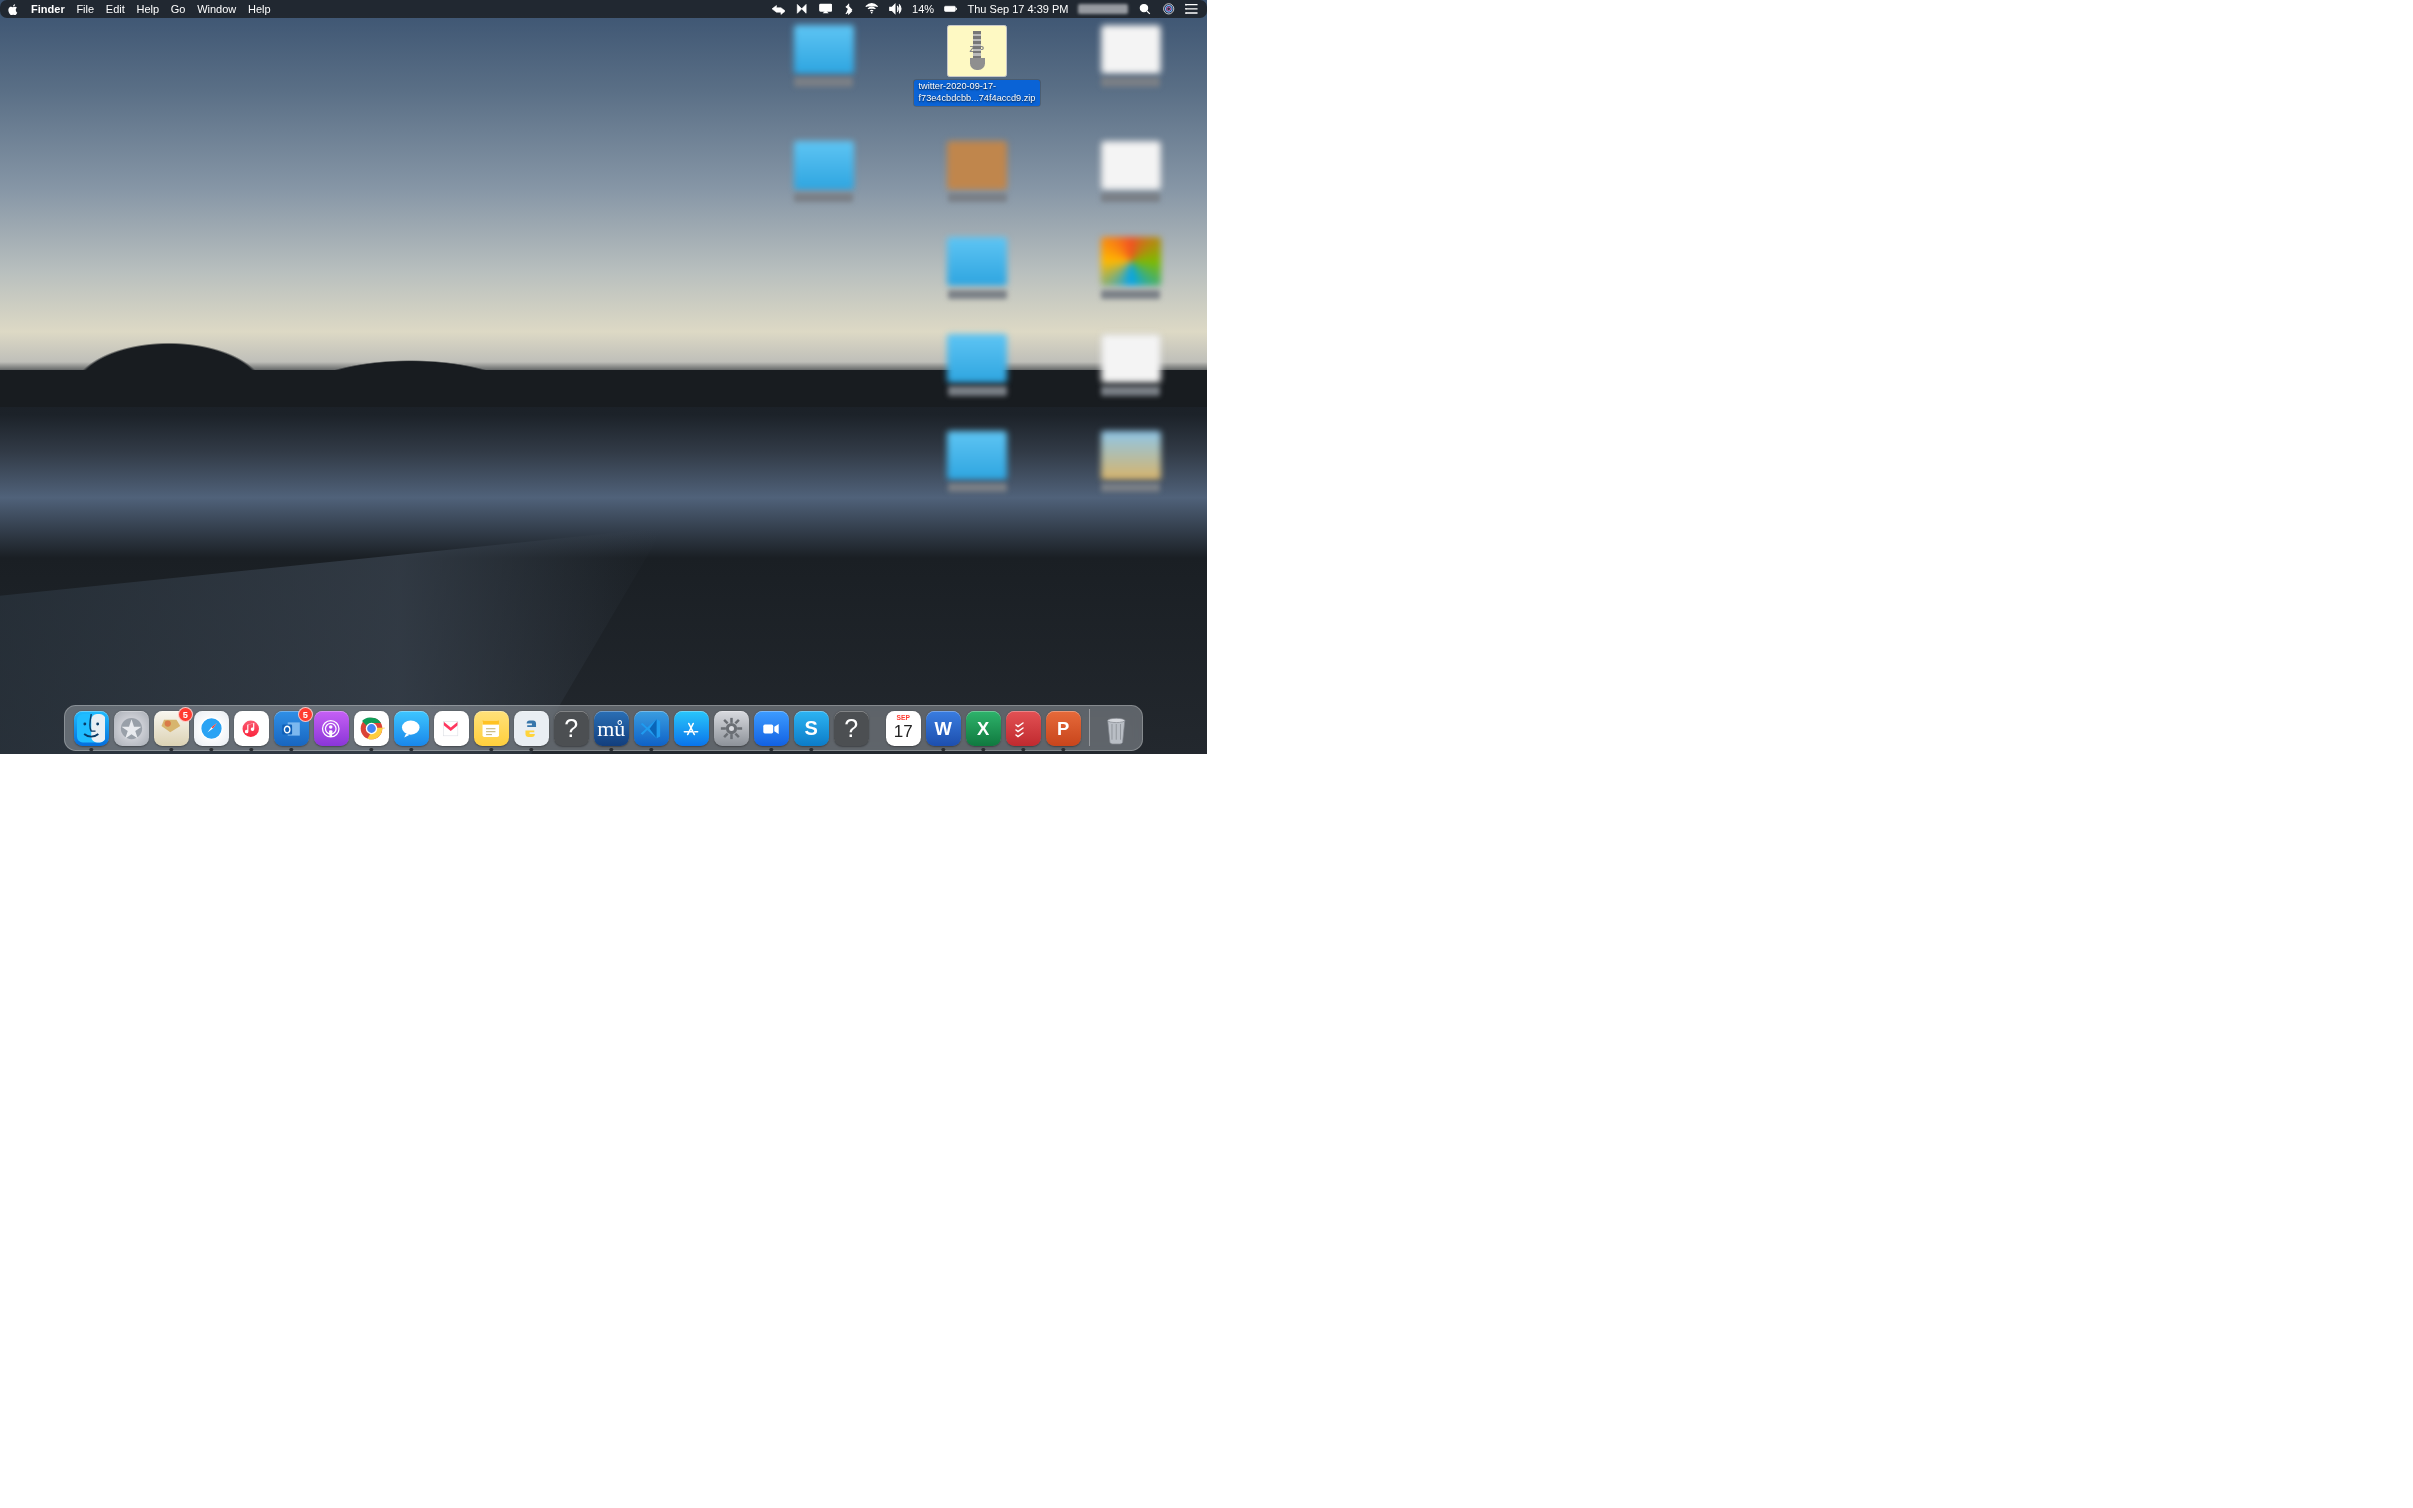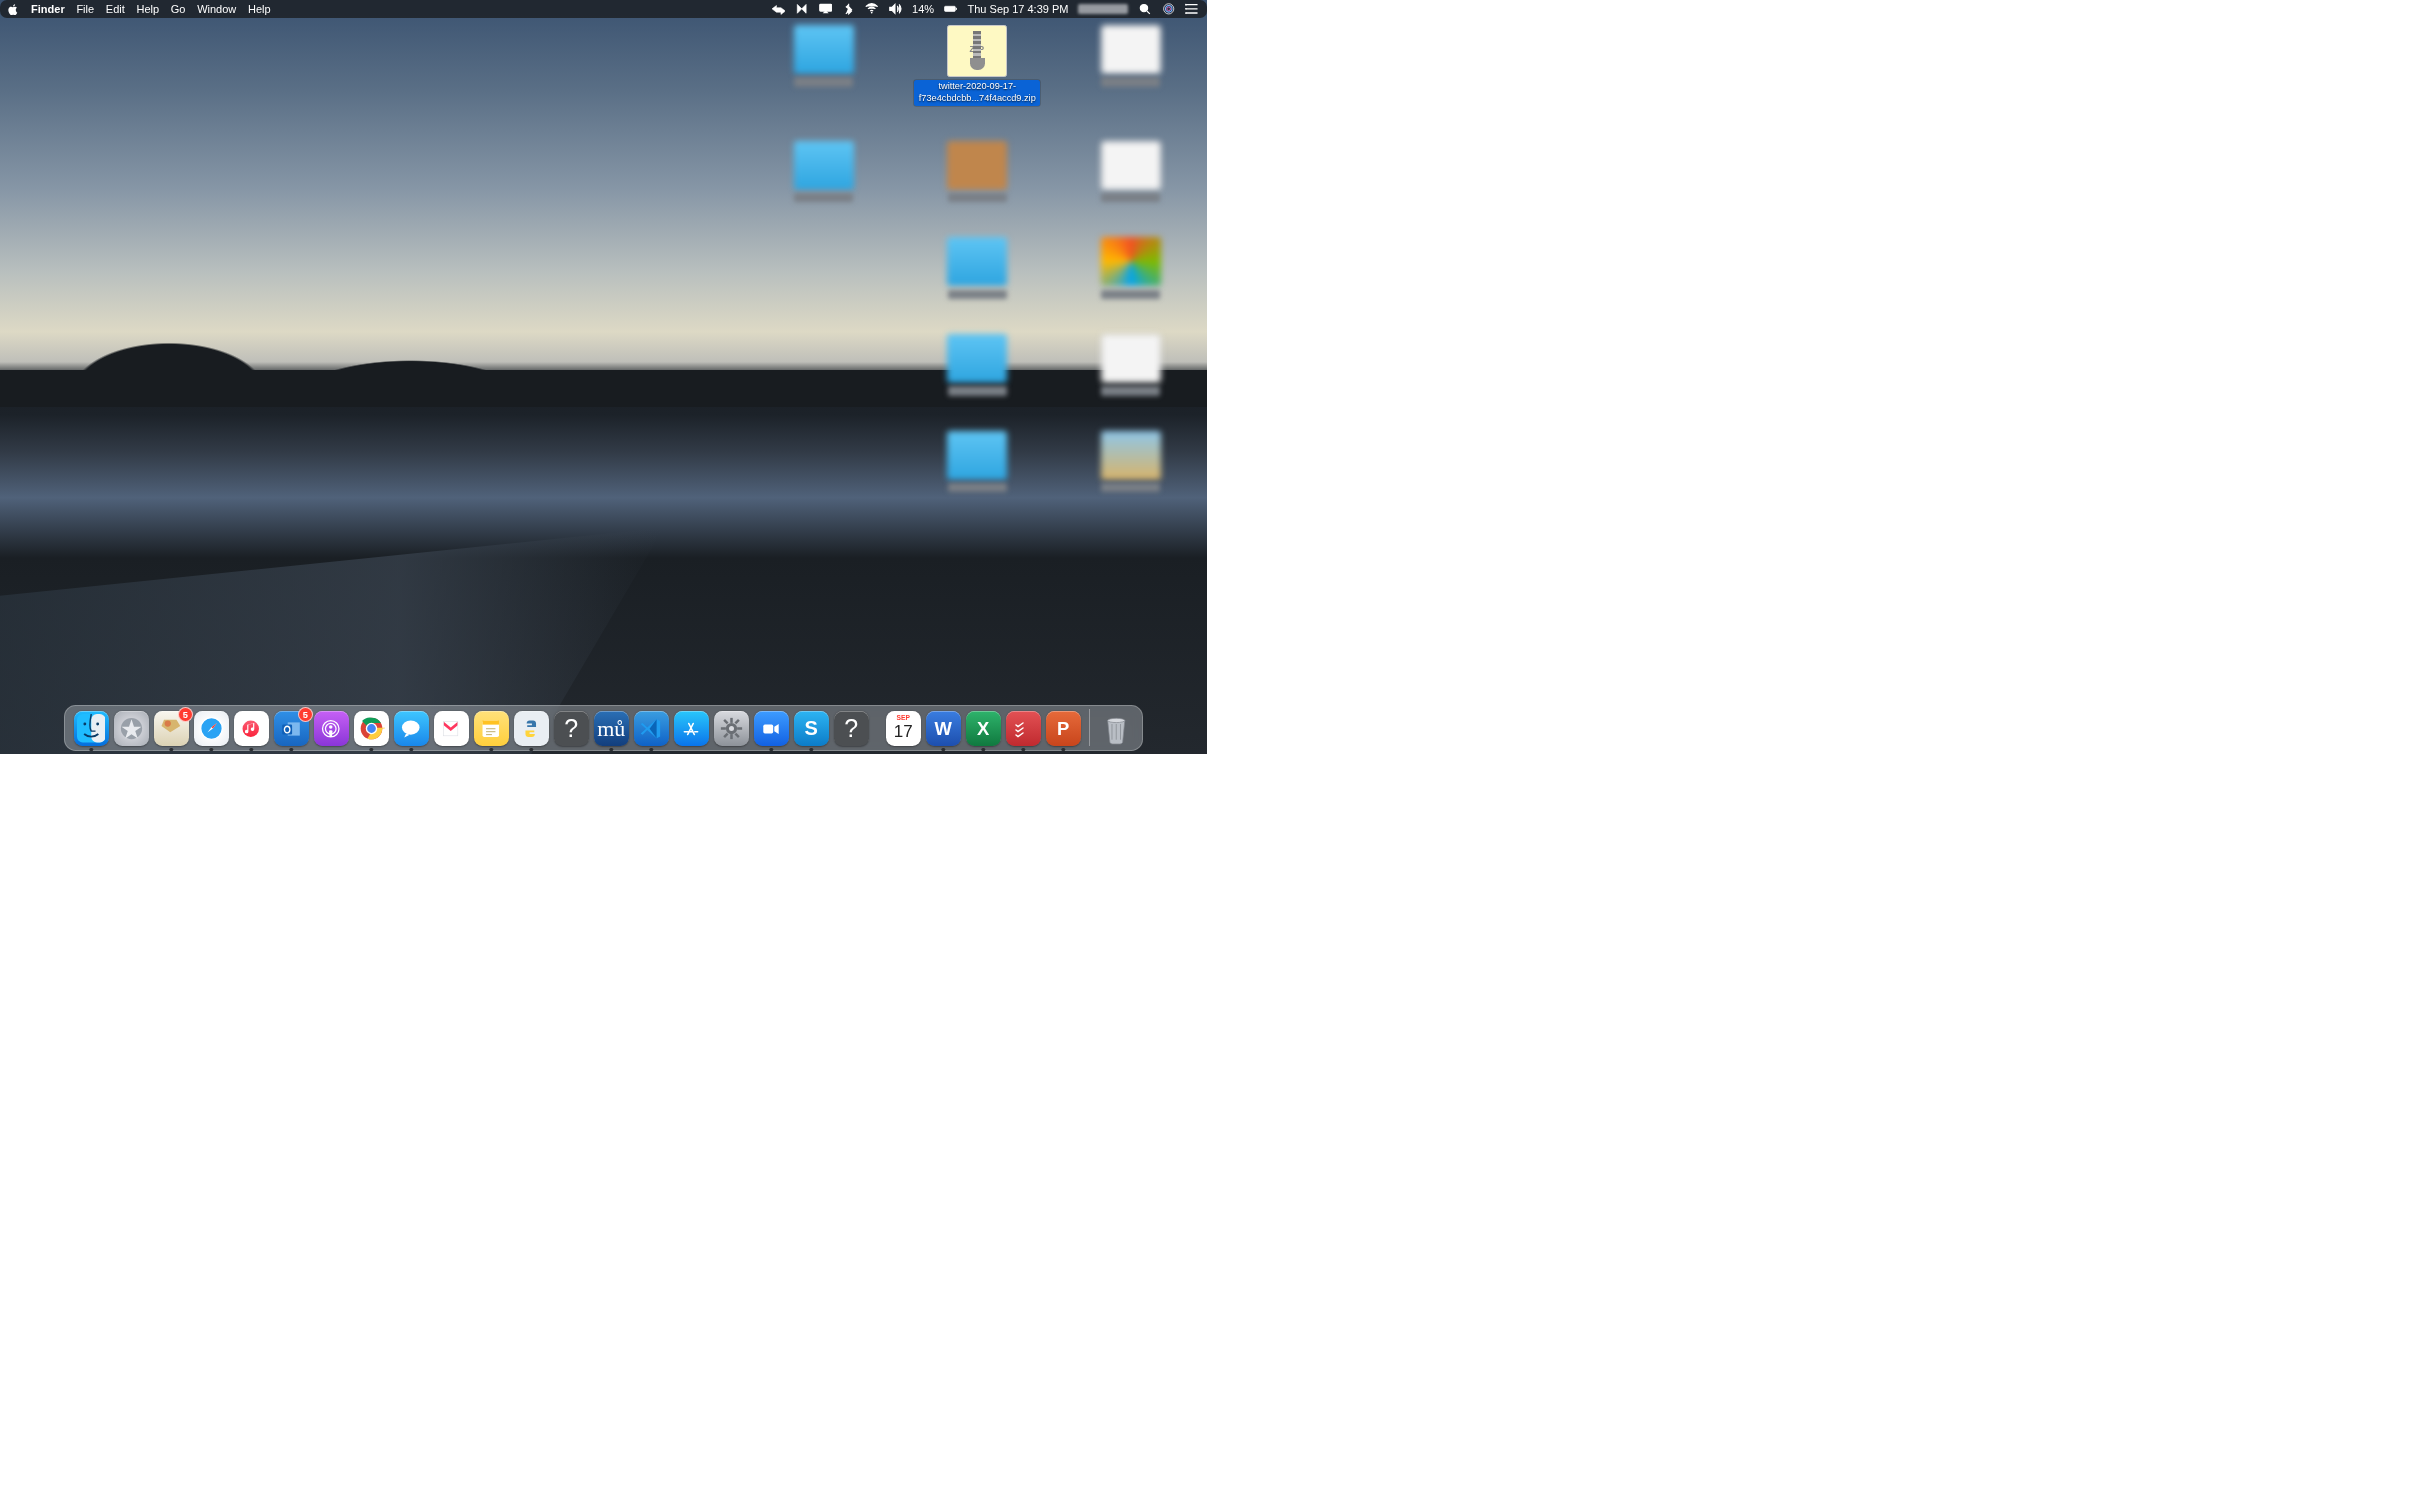--- a/index.html
+++ b/index.html
@@ -46,21 +46,21 @@
   .redacted { width:50px; height:10px; background:#969aa0; filter:blur(1.7px); border-radius:1.7px;}
 
   
   .desktop-icons { position:absolute; top:25px; right:11.7px; width:436px;
     display:grid; grid-template-columns:repeat(3,1fr); gap:35px 25px; z-index:5;}
   .dicon { display:flex; flex-direction:column; align-items:center; gap:3.4px; }
   .dicon .thumb { width:60px; height:49px; border-radius:3.4px; }
   .dicon .thumb.folder { background:linear-gradient(#5ec5f4,#2ea5e0); }
   .dicon .thumb.doc { background:#f4f4f4; border:0.8px solid #d0d0d0;}
   .dicon .thumb.blurred { filter:blur(3.4px); }
-  .dicon .label { font-size:9.2px; color:#fff; text-align:center; text-shadow:0 0.8px 1.7px rgba(0,0,0,.8); max-width:126px; line-height:1.3;}
+  .dicon .label { font-size:9.2px; color:#fff; text-align:left; text-shadow:0 0.8px 1.7px rgba(0,0,0,.8); max-width:126px; line-height:1.3;}
   .dicon .label.blurred { width:59px; height:9.2px; background:#7a7f86; filter:blur(2.5px); border-radius:1.7px;}
   .dicon.selected .label { background:#0a63d6; border-radius:2.5px; padding:0.8px 4.2px; box-shadow:0 0 0 0.8px rgba(0,0,0,.2);}
   .zipglyph { width:60px; height:52px; background:#fef9c3; border:0.8px solid #c9c9c9; border-radius:2.5px; position:relative; display:flex; flex-direction:column; align-items:center; justify-content:center;}
   .zipglyph::before { content:""; position:absolute; top:5px; width:8.4px; height:28.5px;
     background:repeating-linear-gradient(#777 0 2.5px,#bbb 2.5px 5px); }
   .zipglyph::after { content:""; position:absolute; top:32px; width:15px; height:11.7px; background:#8f8f8f; border-radius:0 0 6.7px 6.7px;}
   .zipglyph span { font-size:8.4px; color:#8a8a8a; letter-spacing:0.8px; margin-bottom:3.4px; font-weight:600;}
 
   
   .dock-wrap { position:absolute; left:0; right:0; bottom:3.4px; display:flex; justify-content:center; z-index:10;}

